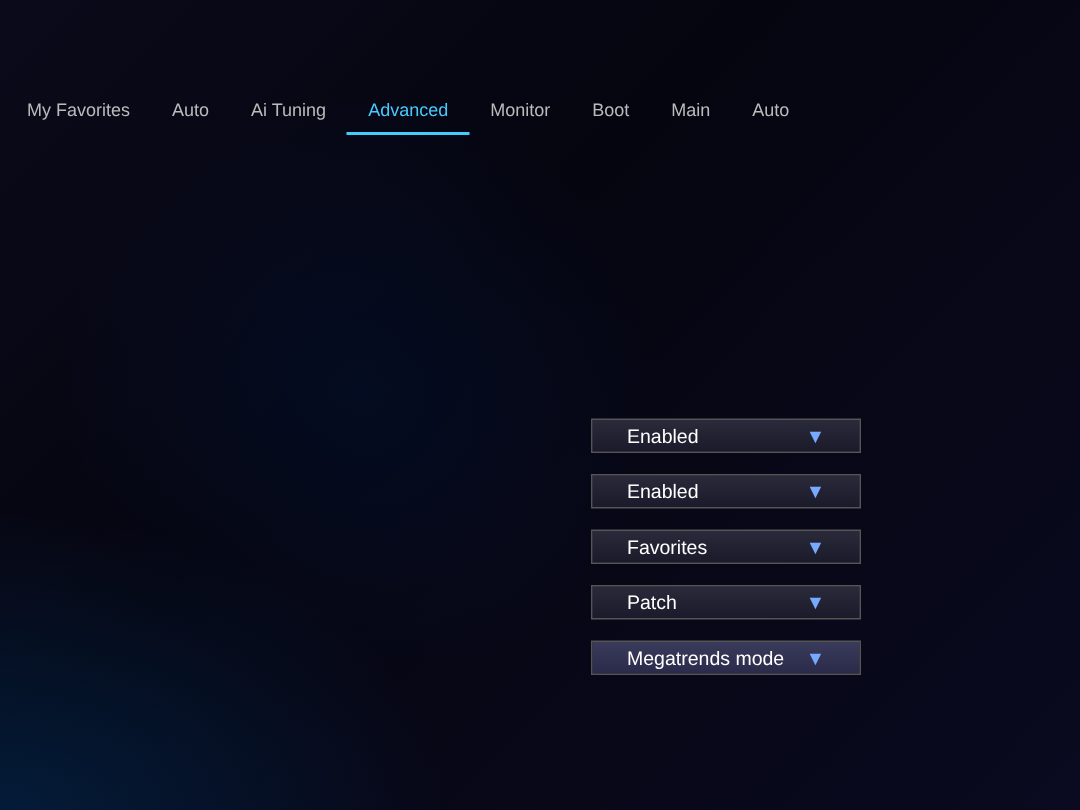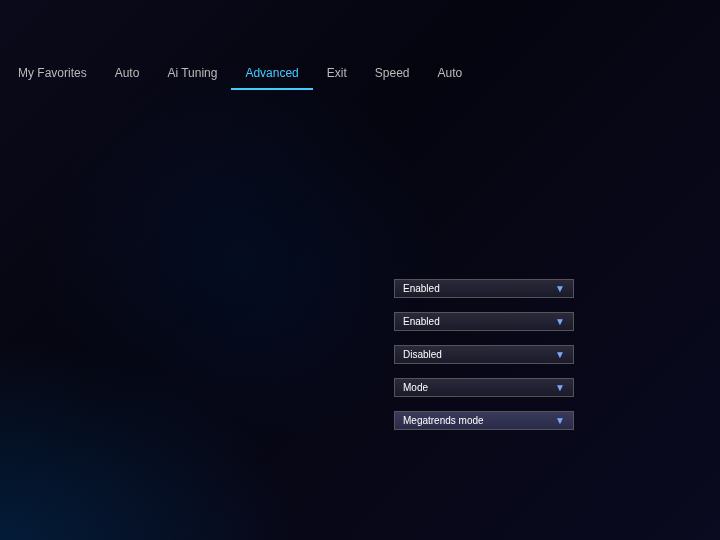--- a/index.html
+++ b/index.html
@@ -169,22 +169,22 @@
     .setting-label {
       color: #ccc;
       font-size: 11px;
       flex: 1;
     }
     .setting-dropdown {
       width: 180px;
       background: linear-gradient(180deg, #2a2a3a 0%, #1a1a2a 100%);
       border: 1px solid #555;
       color: #fff;
-      padding: 3px 8px;
-      font-size: 10px;
+      padding: 3px 23px;
+      font-size: 13px;
       display: flex;
       align-items: center;
       justify-content: space-between;
       cursor: pointer;
       position: relative;
     }
     .setting-dropdown .arrow { color: #7af; }
 
     
     .info-section {
@@ -334,22 +334,23 @@
     </div>
     <span class="time-text">18:32</span>
     <span class="gear-icon" style="margin-left:2px">⚙</span>
   </div>
 
   <div class="nav-menu">
     <div class="nav-item">My Favorites</div>
     <div class="nav-item">Auto</div>
     <div class="nav-item">Ai Tuning</div>
     <div class="nav-item active">Advanced</div>
-    <div class="nav-item">Exit</div>
-    <div class="nav-item">Speed</div>
+    <div class="nav-item">Monitor</div>
+    <div class="nav-item">Boot</div>
+    <div class="nav-item">Main</div>
     <div class="nav-item">Auto</div>
   </div>
 
   <div class="content-area">
 
     <div class="main-panel">
 
       <div class="cpu-info-line highlight">AMD Ryzen 7 2700X Eight-Core Processor</div>
       <div class="cpu-info-line">8 Core(s) Running @ 3697 MHz  1212 mV</div>
       <div class="cpu-info-line">Max Speed:3700 MHZ</div>
@@ -372,29 +373,29 @@
         <span class="setting-label">NX Mode</span>
         <div class="setting-dropdown">
           <span>Enabled</span>
           <span class="arrow">▼</span>
         </div>
       </div>
 
       <div class="settings-row">
         <span class="setting-label">SVM Mode</span>
         <div class="setting-dropdown">
-          <span>Disabled</span>
+          <span>Favorites</span>
           <span class="arrow">▼</span>
         </div>
       </div>
 
       <div class="settings-row">
         <span class="setting-label">SMT Mode</span>
         <div class="setting-dropdown">
-          <span>Mode</span>
+          <span>Patch</span>
           <span class="arrow">▼</span>
         </div>
       </div>
 
       <div class="settings-row selected">
         <span class="setting-label">Core Leveling Mode</span>
         <div class="setting-dropdown" style="background: linear-gradient(180deg,#3a3a5a 0%,#2a2a4a 100%);">
           <span>Megatrends mode</span>
           <span class="arrow">▼</span>
         </div>

